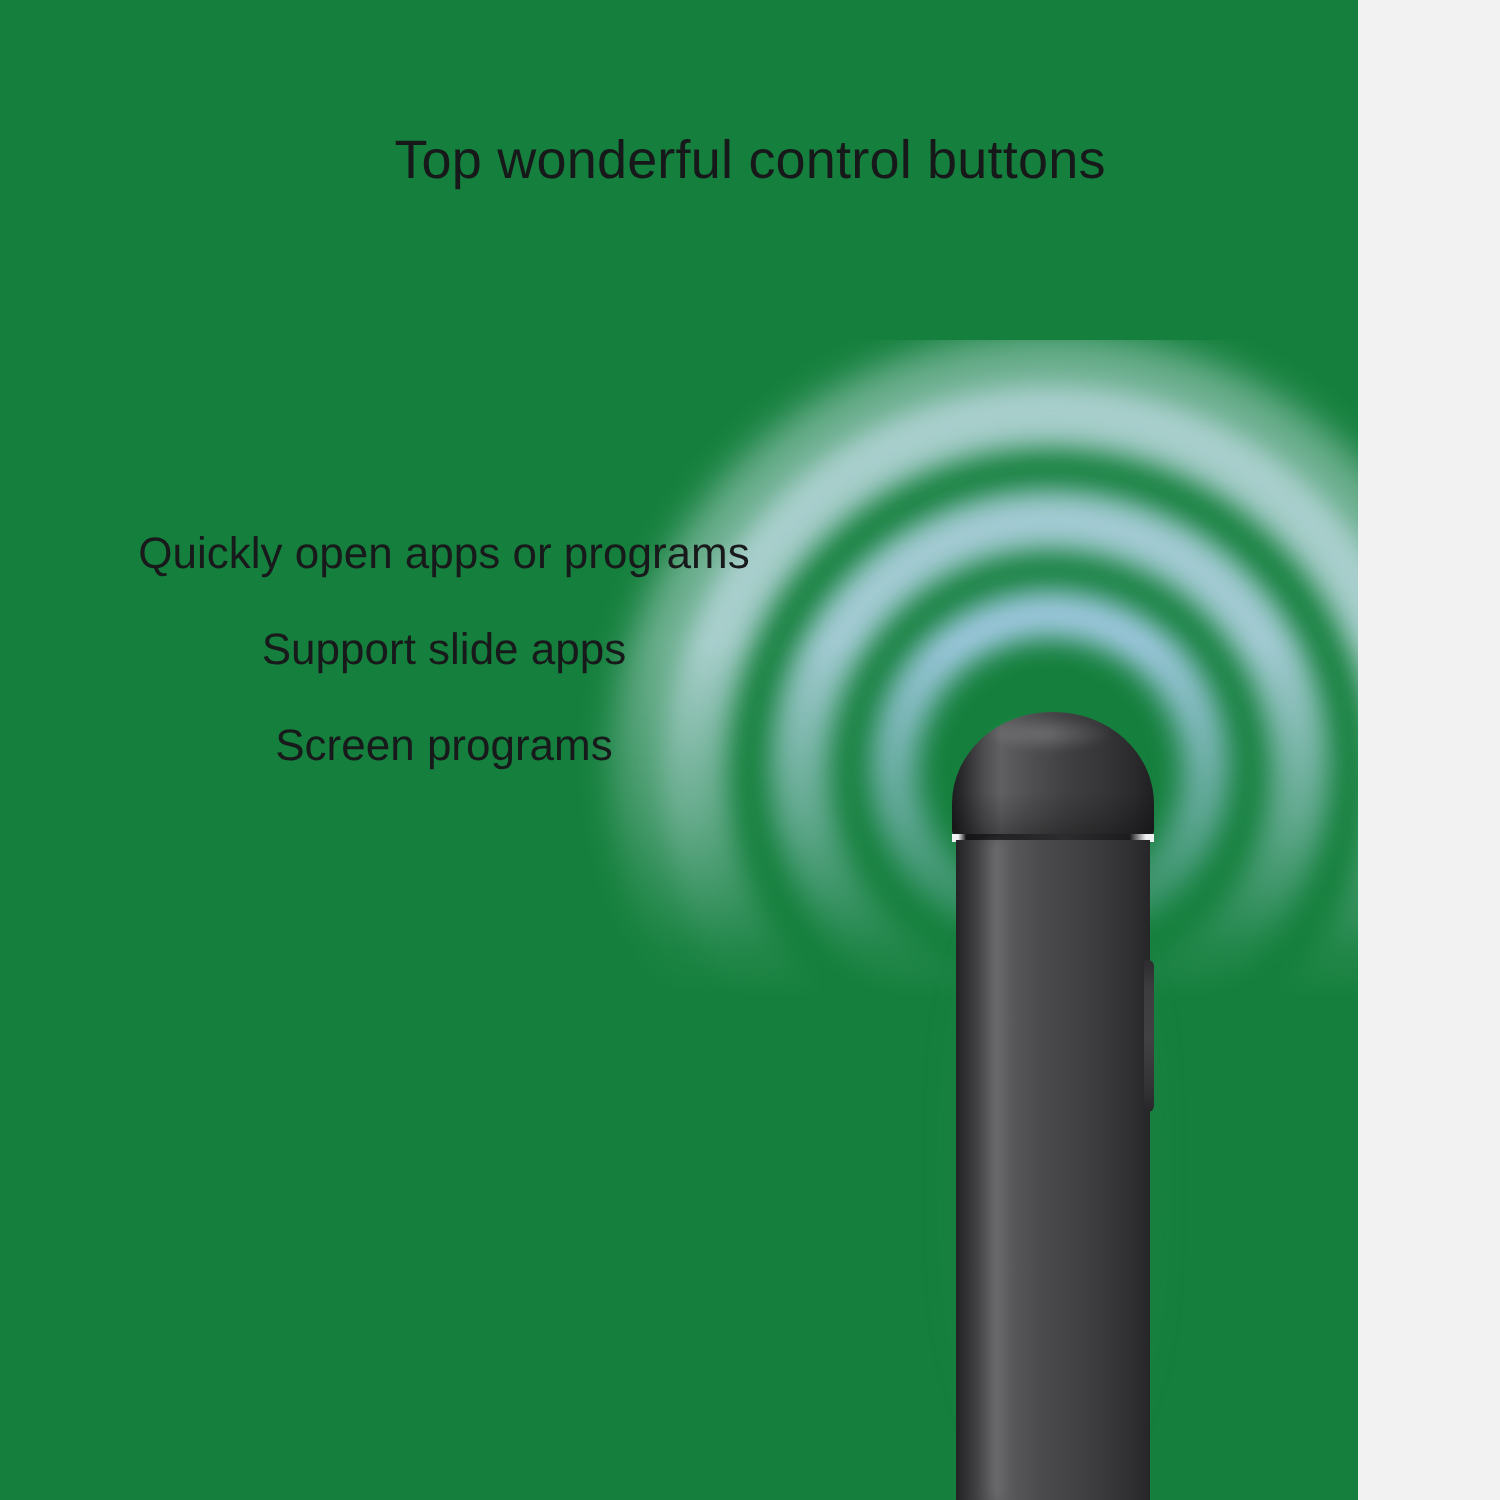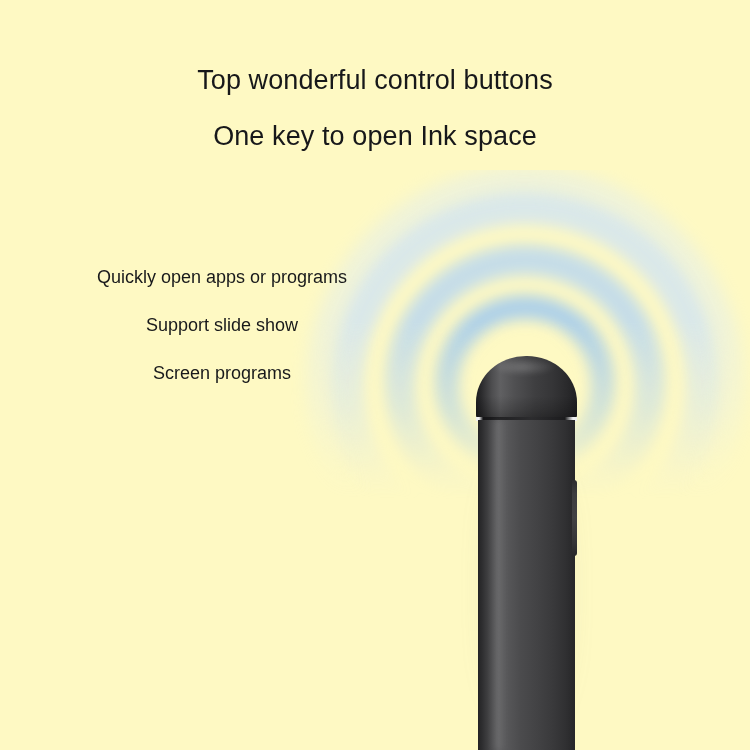--- a/index.html
+++ b/index.html
@@ -9,23 +9,23 @@
   body {
     width: 750px;
     height: 750px;
     background: #f2f2f2;
     font-family: "Liberation Sans", sans-serif;
     overflow: hidden;
   }
 
   #stage {
     position: relative;
-    width: 750px;
+    width: 679px;
     height: 750px;
-    background: #fef9c3;
+    background: #15803d;
     overflow: hidden;
   }
 
   
   #headline {
     position: absolute;
     left: 0;
     top: 52px;
     width: 750px;
     text-align: center;
@@ -42,21 +42,21 @@
   
   #features {
     position: absolute;
     left: 12px;
     top: 253px;
     width: 420px;
     text-align: center;
     z-index: 40;
   }
   .feature-line {
-    font-size: 18px;
+    font-size: 22px;
     line-height: 48px;
     color: #18191b;
     white-space: nowrap;
   }
 
   
   #signal {
     position: absolute;
     left: 0;
     top: 0;
@@ -252,22 +252,21 @@
     <div class="pen-cap-sheen"></div>
     <div class="pen-cap-shade"></div>
     <div class="pen-seam"></div>
     <div class="pen-body"></div>
     <div class="pen-body-sheen"></div>
     <div class="pen-button"></div>
   </div>
 
   <div id="headline">
     <div class="headline-line">Top wonderful control buttons</div>
-    <div class="headline-line">One key to open Ink space</div>
   </div>
 
   <div id="features">
     <div class="feature-line">Quickly open apps or programs</div>
-    <div class="feature-line">Support slide show</div>
+    <div class="feature-line">Support slide apps</div>
     <div class="feature-line">Screen programs</div>
   </div>
 
 </div>
 
 </body></html>

